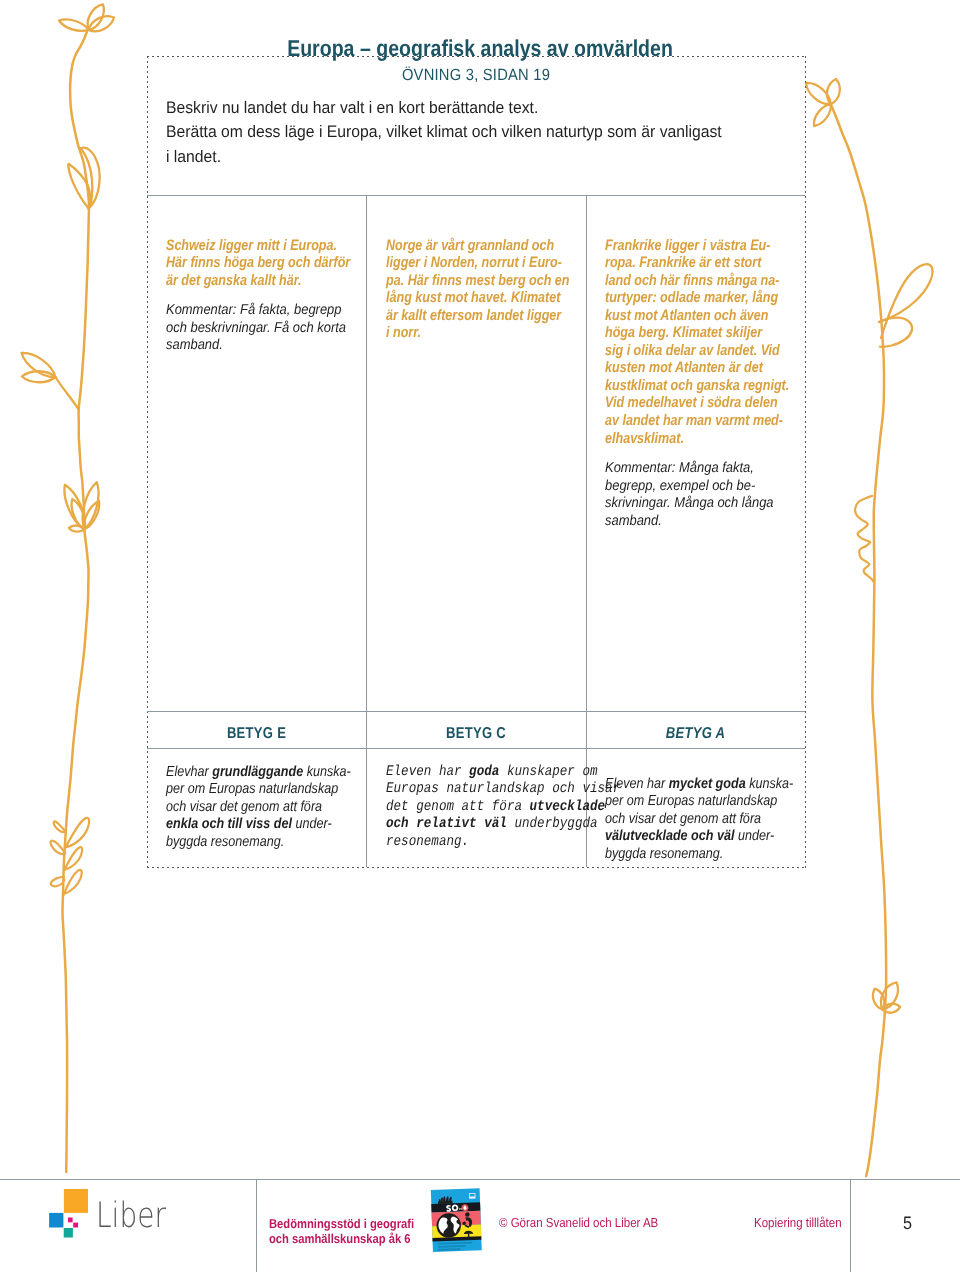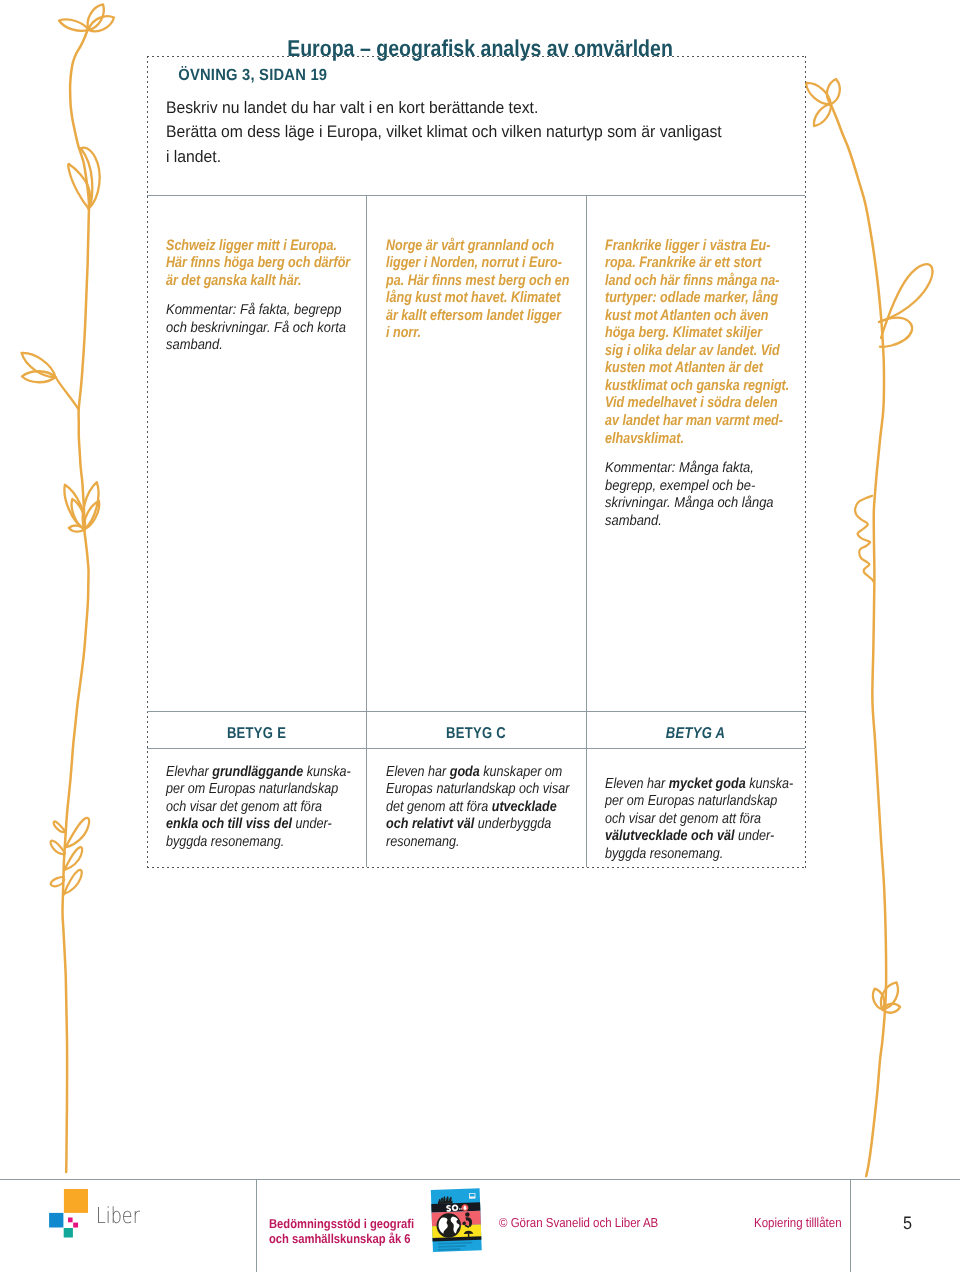--- a/index.html
+++ b/index.html
@@ -17,22 +17,22 @@
 
   
   .dotbox{position:absolute;left:147px;top:56px;width:659px;height:812px;
     background:
       repeating-linear-gradient(to right,#555 0 2px,transparent 2px 5px) top left/100% 1px no-repeat,
       repeating-linear-gradient(to right,#555 0 2px,transparent 2px 5px) bottom left/100% 1px no-repeat,
       repeating-linear-gradient(to bottom,#555 0 2px,transparent 2px 5px) top left/1px 100% no-repeat,
       repeating-linear-gradient(to bottom,#555 0 2px,transparent 2px 5px) top right/1px 100% no-repeat;
   }
 
-  .ovning{position:absolute;left:147px;top:65.5px;width:658px;text-align:left;
-     color:#1d5464;font-weight:bold;font-size:16.3px;line-height:18px;}
+  .ovning{position:absolute;left:147px;top:65.5px;width:658px;text-align:center;
+     color:#1d5464;font-weight:normal;font-size:16.3px;line-height:18px;}
   .ovning .ln{transform:scaleX(0.905);transform-origin:center top;letter-spacing:0.25px;}
 
   .intro{position:absolute;left:166px;top:95.5px;width:660px;color:#1f1f1f;font-size:16.7px;line-height:24.6px;}
   .intro .ln{transform:scaleX(0.942);}
 
   .hline{position:absolute;background:#8d9ba0;height:1px;}
   .vline{position:absolute;background:#8d9ba0;width:1px;}
 
   
   .ln{display:block;white-space:nowrap;transform-origin:left top;}
@@ -51,21 +51,21 @@
 
   
   .footline{position:absolute;left:0;top:1179px;width:960px;height:1px;background:#8d9ba0;}
   .footdiv{position:absolute;top:1179px;width:1px;background:#8d9ba0;}
   .foot-txt{position:absolute;font-size:13.05px;color:#be185d;line-height:15.3px;}
   .foot-txt .ln{transform:scaleX(0.881);transform-origin:left top;}
   .foot-bold{font-weight:bold;font-size:12.9px;}
   .foot-bold .ln{transform:scaleX(0.87);}
   .pageno{position:absolute;color:#1f1f1f;font-size:18px;line-height:20px;text-align:center;}
   .pageno .ln{transform:scaleX(0.9);transform-origin:center top;}
-  .liber-word{position:absolute;color:#58585a;font-family:"DejaVu Sans",sans-serif;font-weight:200;font-size:22px;line-height:31px;}
+  .liber-word{position:absolute;color:#58585a;font-family:"DejaVu Sans",sans-serif;font-weight:200;font-size:35px;line-height:31px;}
   .liber-word .ln{transform:scaleX(0.80);}
 </style>
 </head>
 <body>
 
 <div class="page">
 
   <div class="vine" style="left:0;">
     <svg width="160" height="1272" viewBox="0 0 160 1272" fill="none" xmlns="http://www.w3.org/2000/svg">
       <g stroke="#e9a945" stroke-width="2.5" fill="none" stroke-linecap="round" stroke-linejoin="round">
@@ -206,21 +206,21 @@
       <span class="ln">BETYG A</span>
     </div>
 
   <div class="crit" id="crit0" style="left:165.8px;">
       <span class="ln">Elevhar <b>grundläggande</b> kunska-</span>
       <span class="ln">per om Europas naturlandskap</span>
       <span class="ln">och  visar det genom att föra</span>
       <span class="ln"><b>enkla och till viss del</b> under-</span>
       <span class="ln">byggda resonemang.</span>
     </div>
-  <div class="crit" id="crit1" style="left:385.6px;">
+  <div class="crit" id="crit1" style="left:385.6px;font-family:Liberation Mono, monospace;">
       <span class="ln">Eleven har <b>goda</b> kunskaper om</span>
       <span class="ln">Europas  naturlandskap och visar</span>
       <span class="ln">det genom att föra <b>utvecklade</b></span>
       <span class="ln"><b>och  relativt väl</b> underbyggda</span>
       <span class="ln">resonemang.</span>
     </div>
   <div class="crit" id="crit2" style="left:604.5px;margin-top:12px;">
       <span class="ln">Eleven har <b>mycket goda</b> kunska-</span>
       <span class="ln">per om Europas naturlandskap</span>
       <span class="ln">och visar det genom att föra</span>

